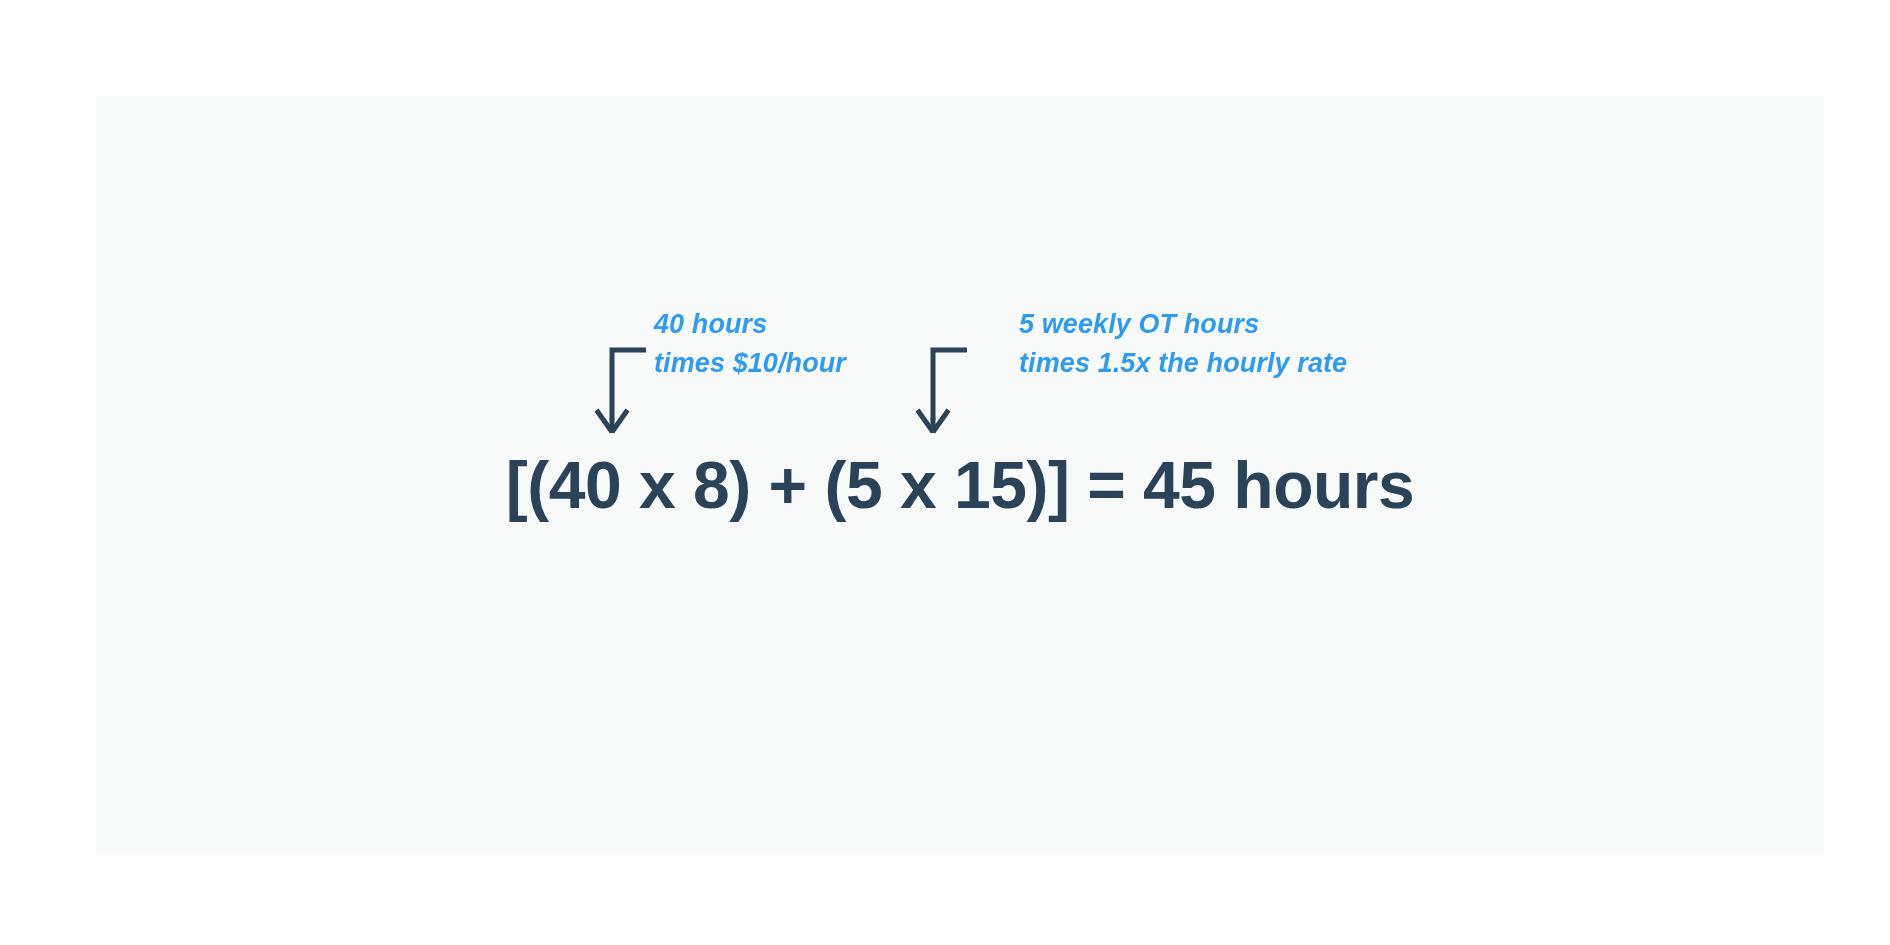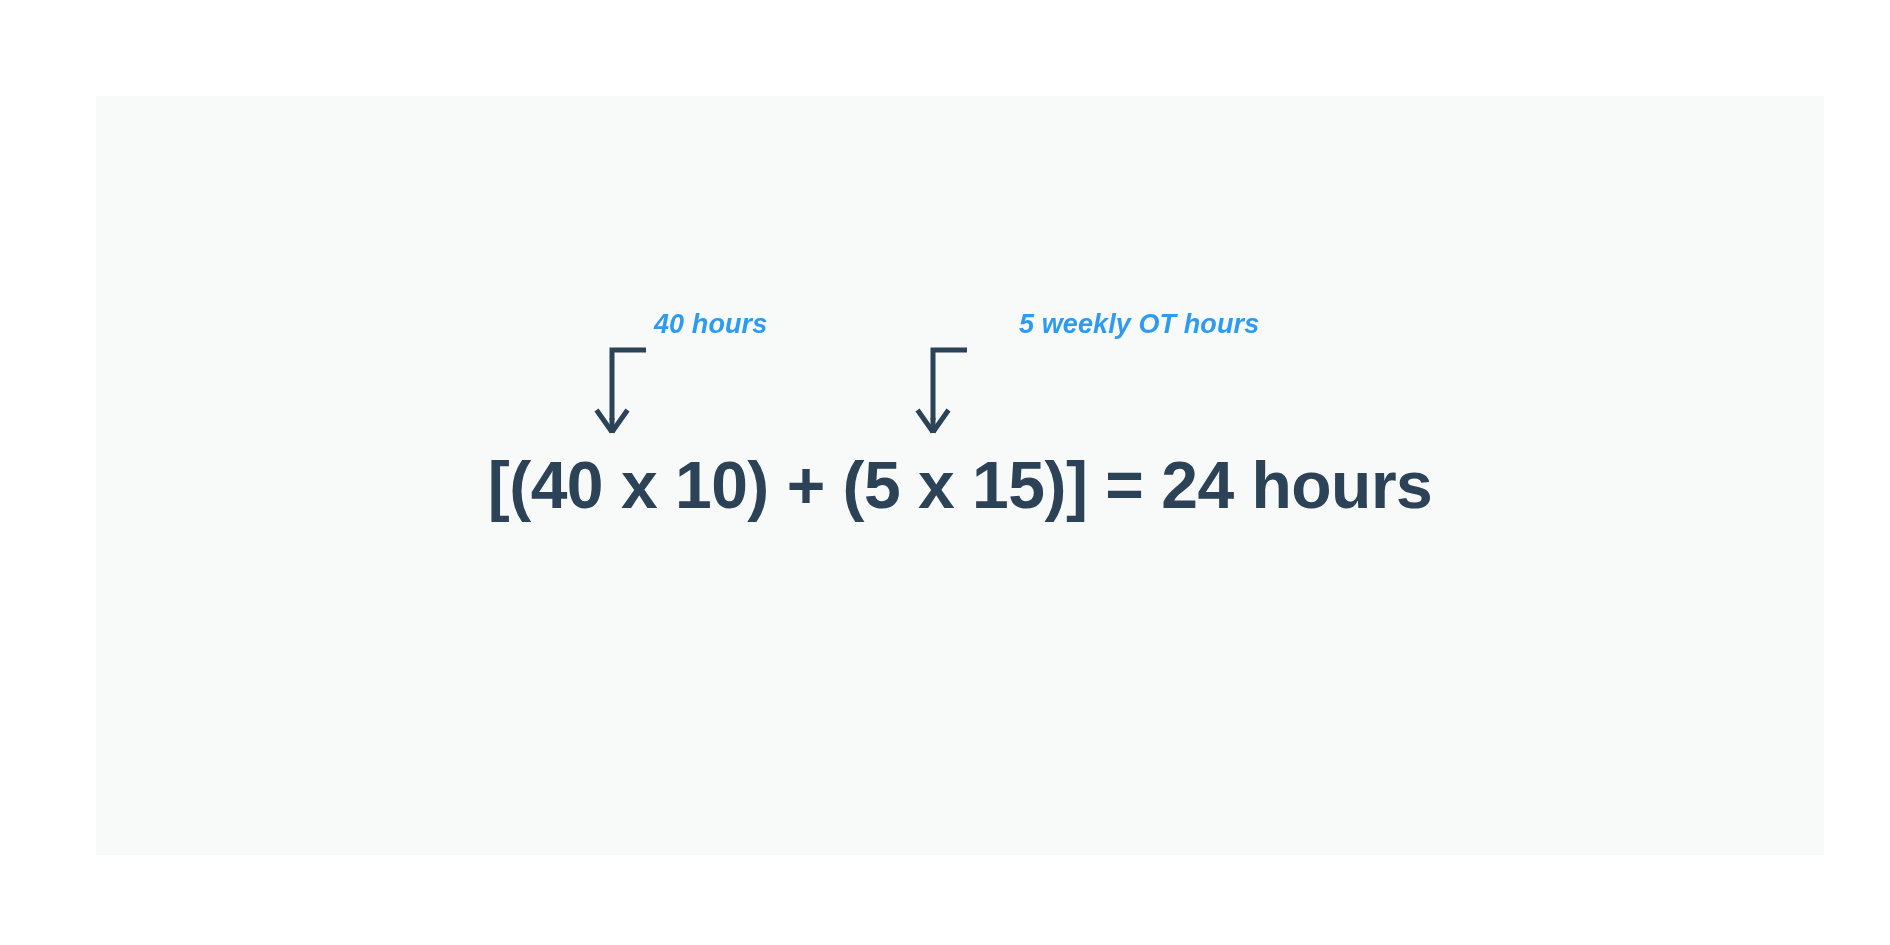--- a/index.html
+++ b/index.html
@@ -76,33 +76,35 @@
 </style>
 </head>
 <body>
 
 <div id="canvas">
 
   <div id="panel"></div>
 
   <div class="annotation" id="annotation-1">
     <span class="annotation-line">40 hours</span>
+    <span class="annotation-line">times $10/hour</span>
   </div>
 
   <svg class="elbow-arrow" id="arrow-1" viewBox="0 0 80 100">
     <path d="M 50 10 L 16 10 L 16 80" fill="none" stroke="#2b4257" stroke-width="5" stroke-linecap="butt" stroke-linejoin="miter"></path>
     <path d="M 16 92 L 0.5 70 M 16 92 L 31.5 70" fill="none" stroke="#2b4257" stroke-width="5" stroke-linecap="butt"></path>
     <path d="M 16 78 L 16 93" fill="none" stroke="#2b4257" stroke-width="5"></path>
   </svg>
 
   <div class="annotation" id="annotation-2">
     <span class="annotation-line">5 weekly OT hours</span>
+    <span class="annotation-line">times 1.5x the hourly rate</span>
   </div>
 
   <svg class="elbow-arrow" id="arrow-2" viewBox="0 0 80 100">
     <path d="M 44 10 L 10 10 L 10 80" fill="none" stroke="#2b4257" stroke-width="5" stroke-linecap="butt" stroke-linejoin="miter"></path>
     <path d="M 10 92 L -5.5 70 M 10 92 L 25.5 70" fill="none" stroke="#2b4257" stroke-width="5" stroke-linecap="butt"></path>
     <path d="M 10 78 L 10 93" fill="none" stroke="#2b4257" stroke-width="5"></path>
   </svg>
 
-  <div id="equation">[(40 x 10) + (5 x 15)] = 24 hours</div>
+  <div id="equation">[(40 x 8) + (5 x 15)] = 45 hours</div>
 
 </div>
 
 </body></html>

